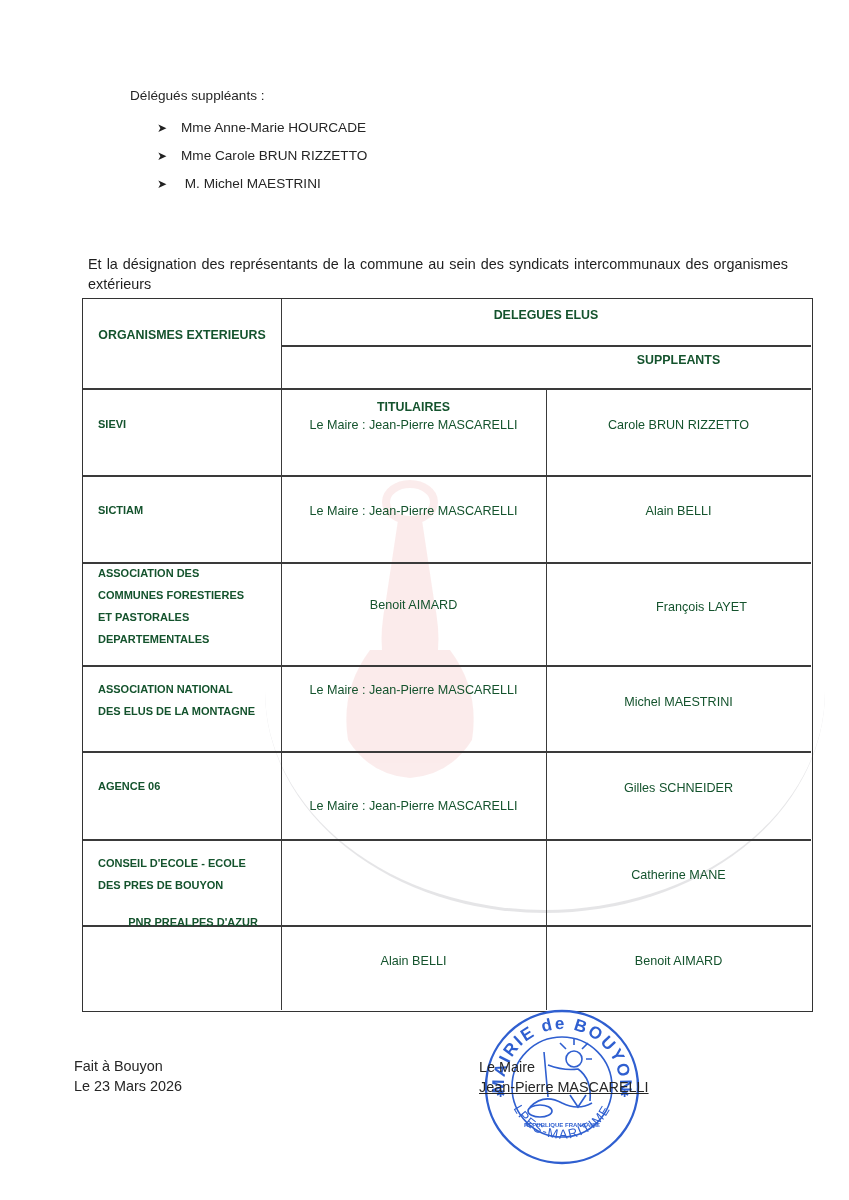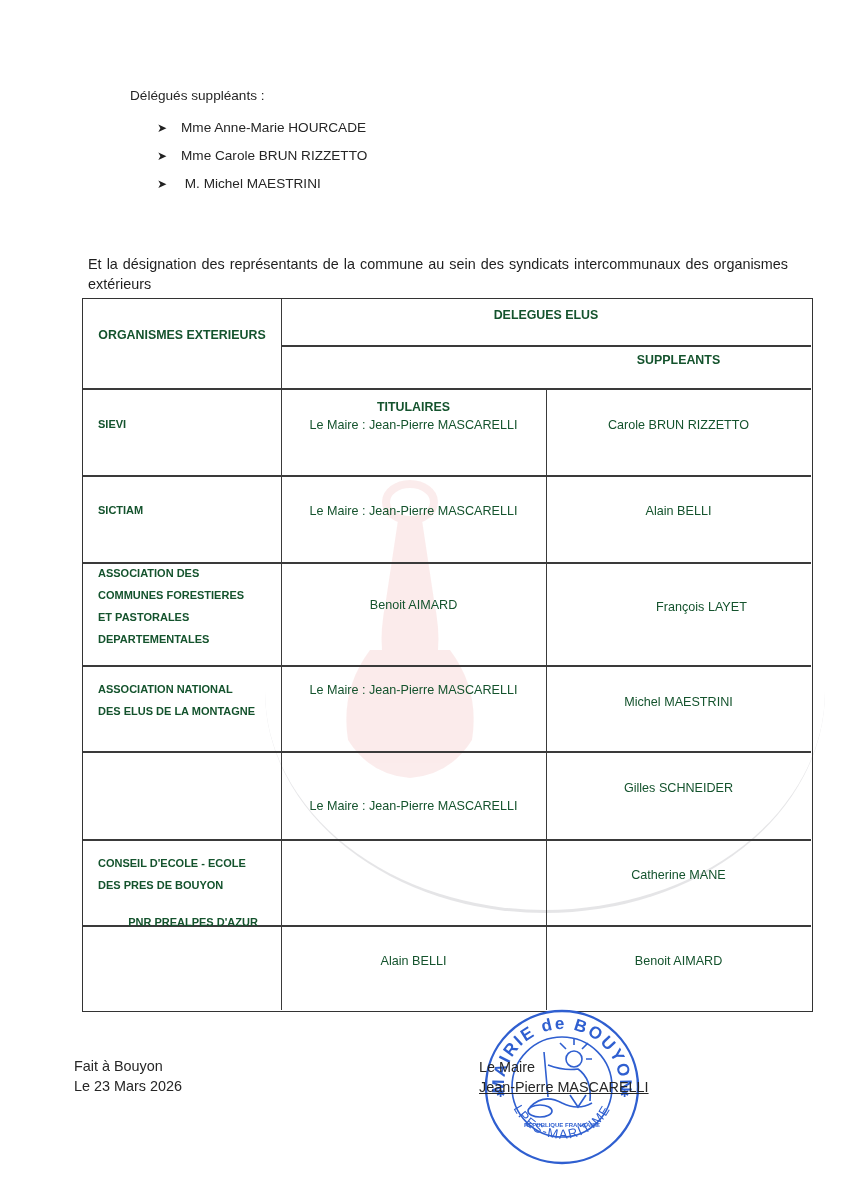--- a/index.html
+++ b/index.html
@@ -105,20 +105,21 @@
   <div class="cell val" style="left:198px; width:265px; top:297px;">Benoit AIMARD</div>
   <div class="cell val" style="left:463px; width:311px; top:299px;">François LAYET</div>
 
   <div class="cell org" style="top:379px;">
     <div>ASSOCIATION NATIONAL</div>
     <div>DES ELUS DE LA MONTAGNE</div>
   </div>
   <div class="cell val" style="left:198px; width:265px; top:382px;">Le Maire : Jean-Pierre MASCARELLI</div>
   <div class="cell val" style="left:463px; width:265px; top:394px;">Michel MAESTRINI</div>
 
+  <div class="cell org" style="top:476px;"><span>AGENCE 06</span></div>
   <div class="cell val" style="left:198px; width:265px; top:498px;">Le Maire : Jean-Pierre MASCARELLI</div>
   <div class="cell val" style="left:463px; width:265px; top:480px;">Gilles SCHNEIDER</div>
 
   <div class="cell org" style="top:553px;">
     <div>CONSEIL D'ECOLE - ECOLE</div>
     <div>DES PRES DE BOUYON</div>
   </div>
   <div class="cell val" style="left:463px; width:265px; top:567px;">Catherine MANE</div>
 
   <div class="cell org" style="top:612px;text-align:center;"><span>PNR PREALPES D'AZUR</span></div>

